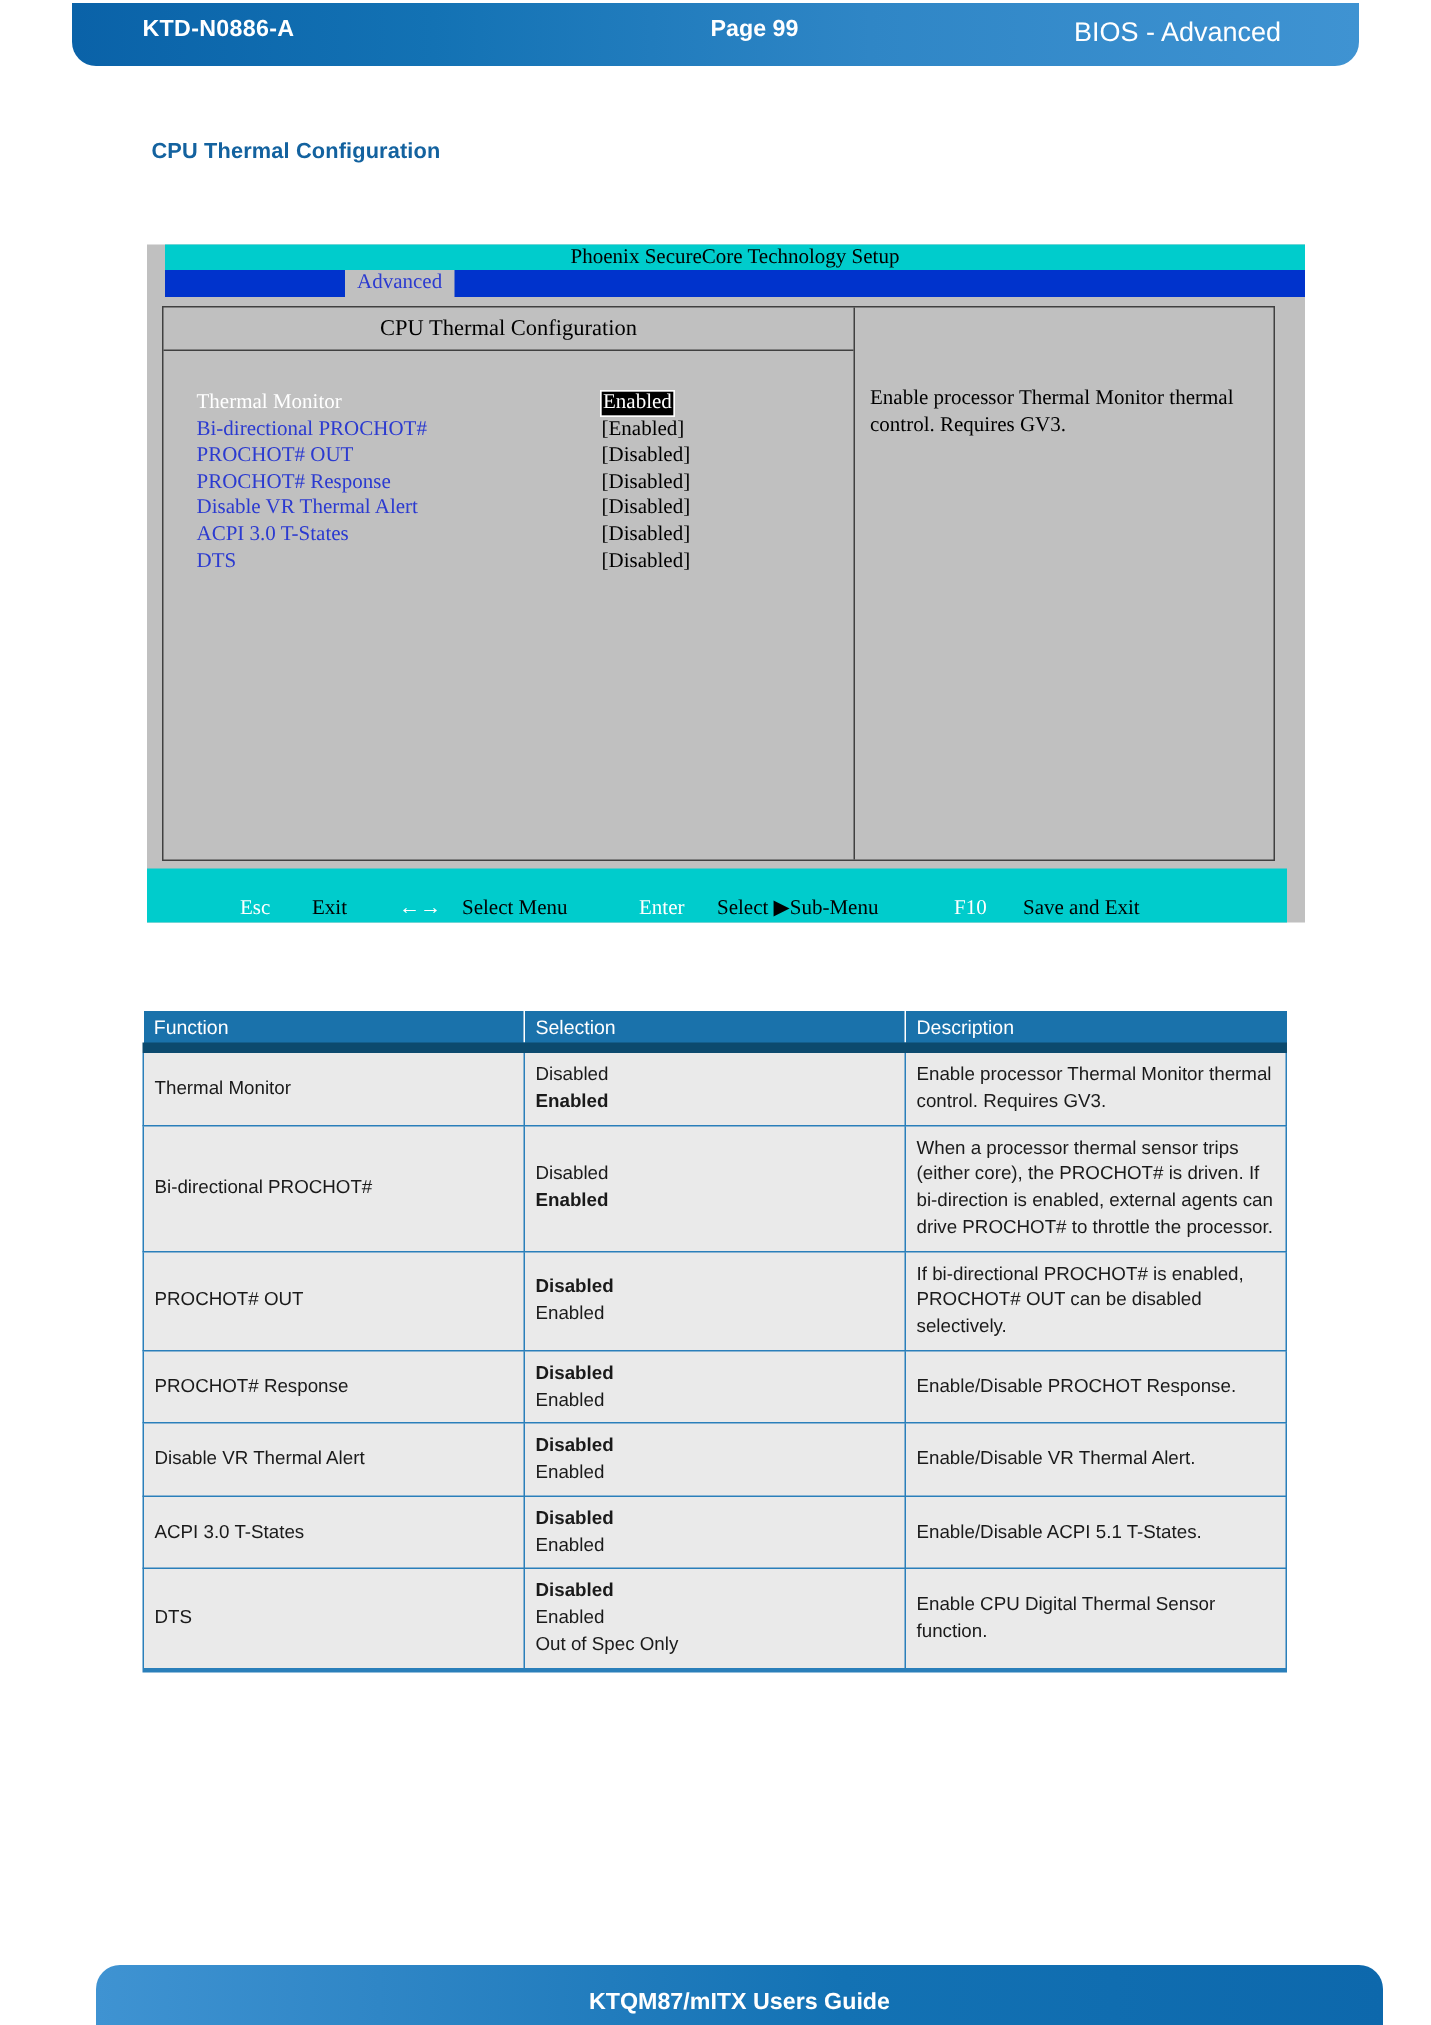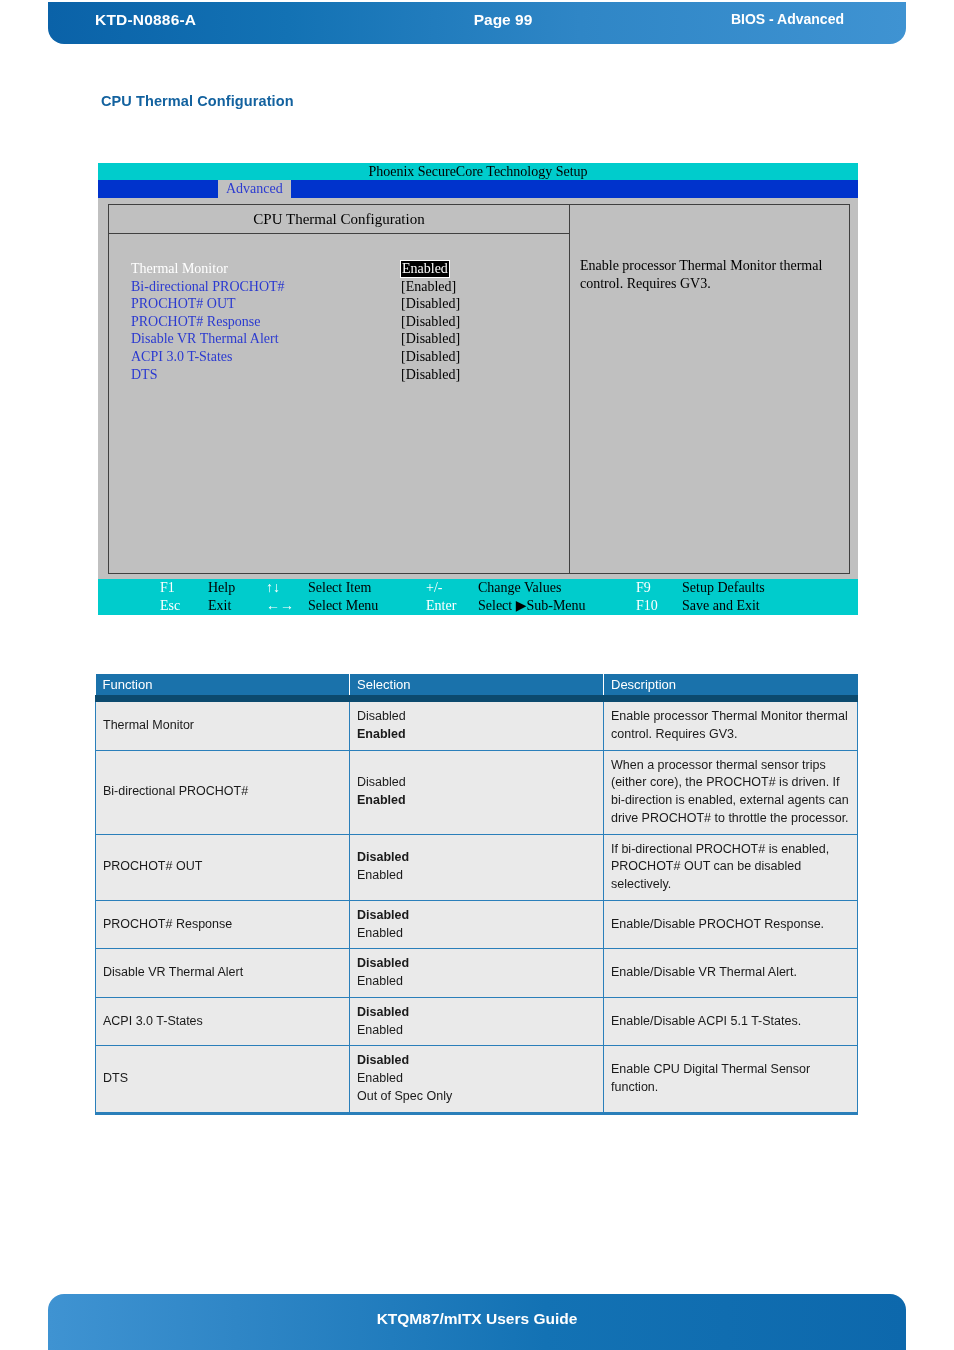--- a/index.html
+++ b/index.html
@@ -39,24 +39,24 @@
     position: absolute;
     left: 0;
     top: 9px;
     width: 910px;
     text-align: center;
     font-size: 15.5px;
     font-weight: bold;
   }
   .page-header .hdr-right {
     position: absolute;
-    right: 62px;
+    right: 52px;
     top: 9px;
-    font-size: 14px;
-    font-weight: bold;
+    font-size: 18px;
+    font-weight: normal;
   }
 
   
   .section-heading {
     position: absolute;
     left: 101px;
     top: 93px;
     font-size: 14.5px;
     font-weight: bold;
     color: #13629f;
@@ -65,20 +65,21 @@
 
   
   .bios {
     position: absolute;
     left: 98px;
     top: 163px;
     width: 760px;
     height: 452px;
     background: #c0c0c0;
     font-family: "Liberation Serif", serif;
+    padding-left: 12px;
   }
   .bios-titlebar {
     height: 17px;
     background: #00cccc;
     color: #000000;
     text-align: center;
     font-size: 14px;
     line-height: 17px;
   }
   .bios-menubar {
@@ -233,24 +234,24 @@
   }
   .ref-table tr:last-child td { border-bottom: 3px solid #2a7fba; }
   .ref-table td.c-func { width: 258px; }
   .ref-table td.c-sel  { width: 145px; }
   .ref-table .opt-bold { font-weight: bold; }
   .ref-table .desc { }
 
   
   .page-footer {
     position: absolute;
-    left: 48px;
+    left: 64px;
     bottom: 0px;
     width: 858px;
-    height: 56px;
+    height: 40px;
     background: linear-gradient(to right, #3f93d2 0%, #2f86c6 22%, #1372b4 58%, #0d68ac 100%);
     border-top-left-radius: 16px;
     border-top-right-radius: 16px;
   }
   .page-footer .ftr-center {
     position: absolute;
     left: 0;
     top: 16px;
     width: 858px;
     text-align: center;
@@ -314,30 +315,20 @@
         </div>
     </div>
 
     <div class="bios-right">
       <div class="help-text">Enable processor Thermal Monitor thermal control. Requires GV3.</div>
     </div>
 
   </div>
 
   <div class="bios-keybar">
-    <div class="keyrow r1" id="keyrow-1">
-        <span class="kcell kkey k-c1">F1</span>
-        <span class="kcell kact k-c2">Help</span>
-        <span class="kcell kkey k-c3">↑↓</span>
-        <span class="kcell kact k-c4">Select Item</span>
-        <span class="kcell kkey k-c5">+/-</span>
-        <span class="kcell kact k-c6">Change Values</span>
-        <span class="kcell kkey k-c7">F9</span>
-        <span class="kcell kact k-c8">Setup Defaults</span>
-      </div>
     <div class="keyrow r2" id="keyrow-2">
         <span class="kcell kkey k-c1">Esc</span>
         <span class="kcell kact k-c2">Exit</span>
         <span class="kcell kkey k-c3">←→</span>
         <span class="kcell kact k-c4">Select Menu</span>
         <span class="kcell kkey k-c5">Enter</span>
         <span class="kcell kact k-c6">Select ▶Sub-Menu</span>
         <span class="kcell kkey k-c7">F10</span>
         <span class="kcell kact k-c8">Save and Exit</span>
       </div>

